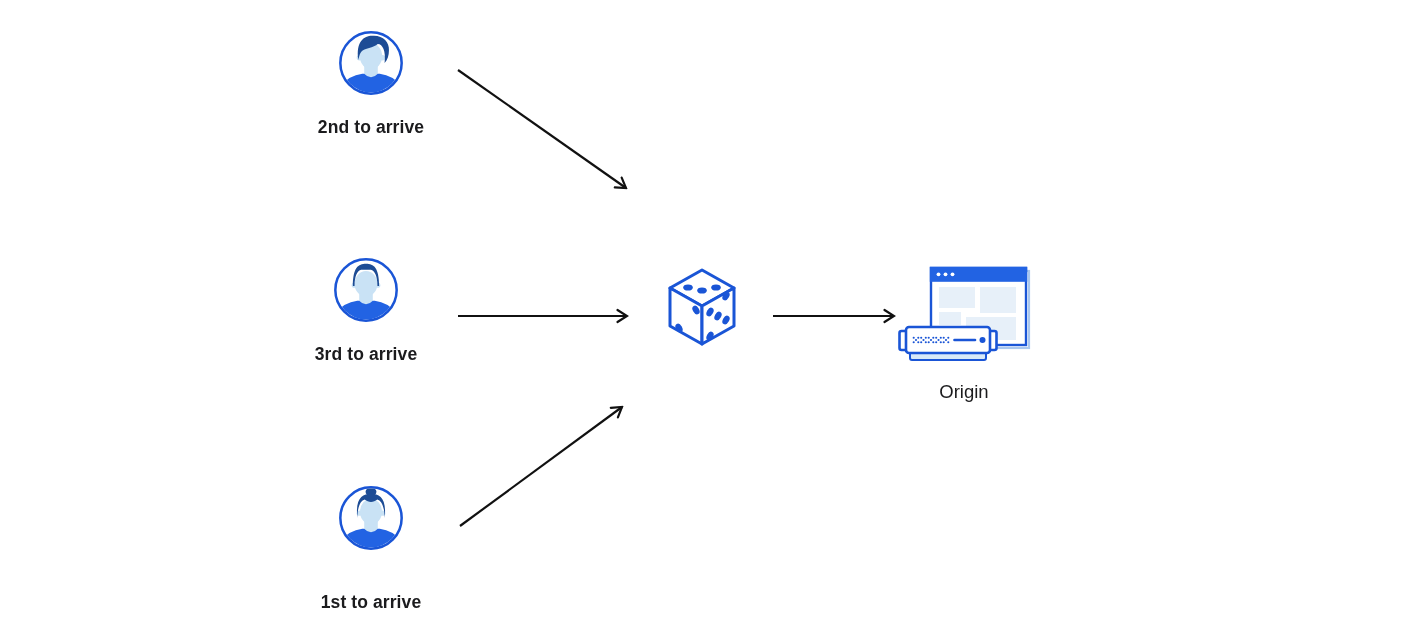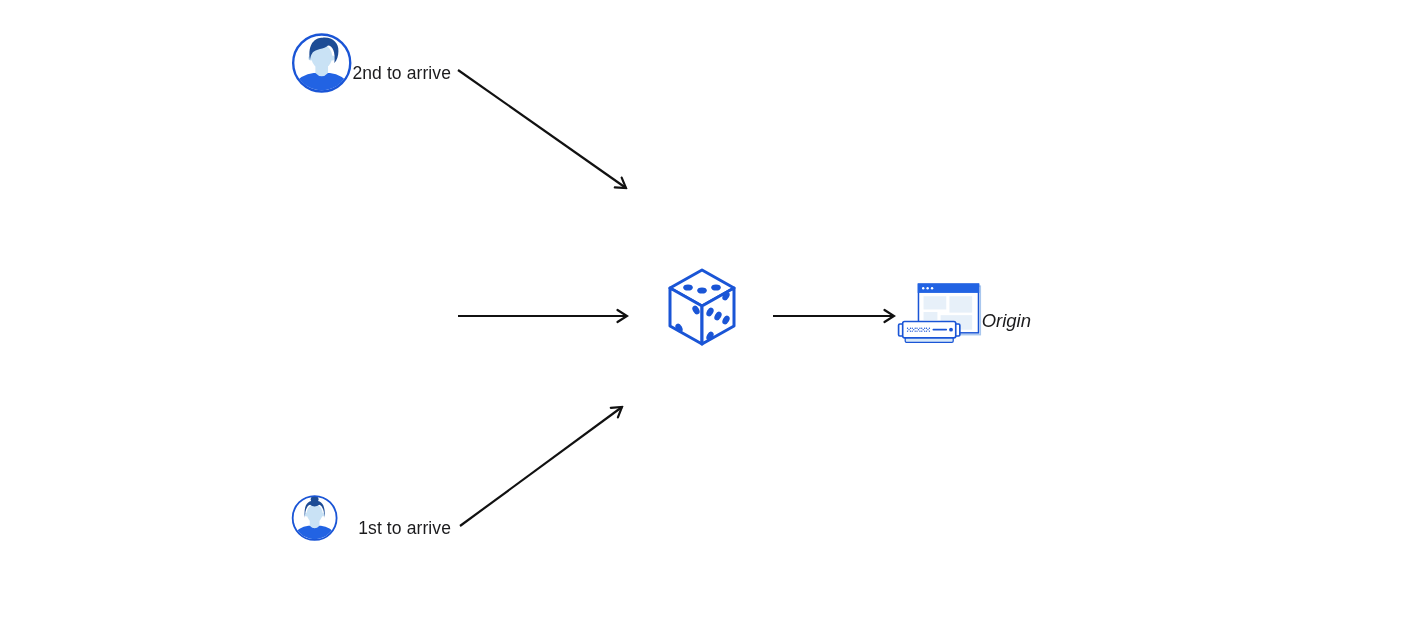--- a/index.html
+++ b/index.html
@@ -12,38 +12,39 @@
     width: 1405px;
     height: 633px;
     background: #ffffff;
     overflow: hidden;
   }
   .abs { position: absolute; }
   .node {
     position: absolute;
     width: 160px;
     display: flex;
+    flex-direction: column;
     align-items: center;
+    font-weight: bold;
   }
   .node .label {
     margin-top: 21px;
     font-size: 17.5px;
     line-height: 21px;
     color: #1b1b1d;
     letter-spacing: 0.1px;
     white-space: nowrap;
     text-align: center;
   }
   .origin-node {
     position: absolute;
     width: 134px;
     display: flex;
-    flex-direction: row;
+    flex-direction: column;
     align-items: center;
-    font-style: italic;
   }
   .origin-node .label {
     margin-top: 17px;
     font-size: 18.5px;
     line-height: 22px;
     color: #1b1b1d;
     text-align: center;
     white-space: nowrap;
   }
   svg { display: block; }
@@ -80,20 +81,40 @@
         <circle cx="22" cy="28.5" r="2.8" fill="#C9E2F5"></circle>
         <circle cx="46" cy="28.5" r="2.8" fill="#C9E2F5"></circle>
         <ellipse cx="34" cy="27" rx="11.5" ry="13.5" fill="#C9E2F5"></ellipse>
         <path d="M21,31 C18,12 27,6 35,6 C46,5 53,12 52.5,21 C52.5,26 51,31 48,34
                  C49.5,22 46,14.5 41,14.5 C37,18.5 27,18.5 24,22.5 C22,25.5 21.5,28 21,31 Z" fill="#1D4C95"></path>
       </g>
     </svg>
     <div class="label">2nd to arrive</div>
   </div>
 
+  <div class="node" style="left:286px; top:257px;">
+    <svg width="66" height="66" viewBox="0 0 68 68">
+      <defs>
+          <clipPath id="av2">
+            <circle cx="34" cy="34" r="30.4"></circle>
+          </clipPath>
+        </defs>
+      <circle cx="34" cy="34" r="31.6" fill="#ffffff" stroke="#1A55D6" stroke-width="2.6"></circle>
+      <g clip-path="url(#av2)">
+        <rect x="27" y="33" width="14" height="17" fill="#C9E2F5"></rect>
+        <path d="M1,68 L1,61 Q9,47 25,45 L27,45 Q34,52.5 41,45 L43,45 Q59,47 67,61 L67,68 Z" fill="#2263E3"></path>
+        <circle cx="22" cy="29" r="2.8" fill="#C9E2F5"></circle>
+        <circle cx="46" cy="29" r="2.8" fill="#C9E2F5"></circle>
+        <ellipse cx="34" cy="27.5" rx="11.8" ry="13.2" fill="#C9E2F5"></ellipse>
+        <path d="M20.5,30 C20.5,11 26,7 34,7 C42,7 47.5,11 47.5,30 L45.8,30
+                 C45.8,20 43,14 39,13.2 L29,13.2 C25,14 22.2,20 22.2,30 Z" fill="#1D4C95"></path>
+      </g>
+    </svg>
+    <div class="label">3rd to arrive</div>
+  </div>
 
   <div class="node" style="left:291px; top:485px;gap:20px;">
     <svg width="66" height="66" viewBox="0 0 68 68">
       <defs>
           <clipPath id="av3">
             <circle cx="34" cy="34" r="30.4"></circle>
           </clipPath>
         </defs>
       <circle cx="34" cy="34" r="31.6" fill="#ffffff" stroke="#1A55D6" stroke-width="2.6"></circle>
       <g clip-path="url(#av3)">

